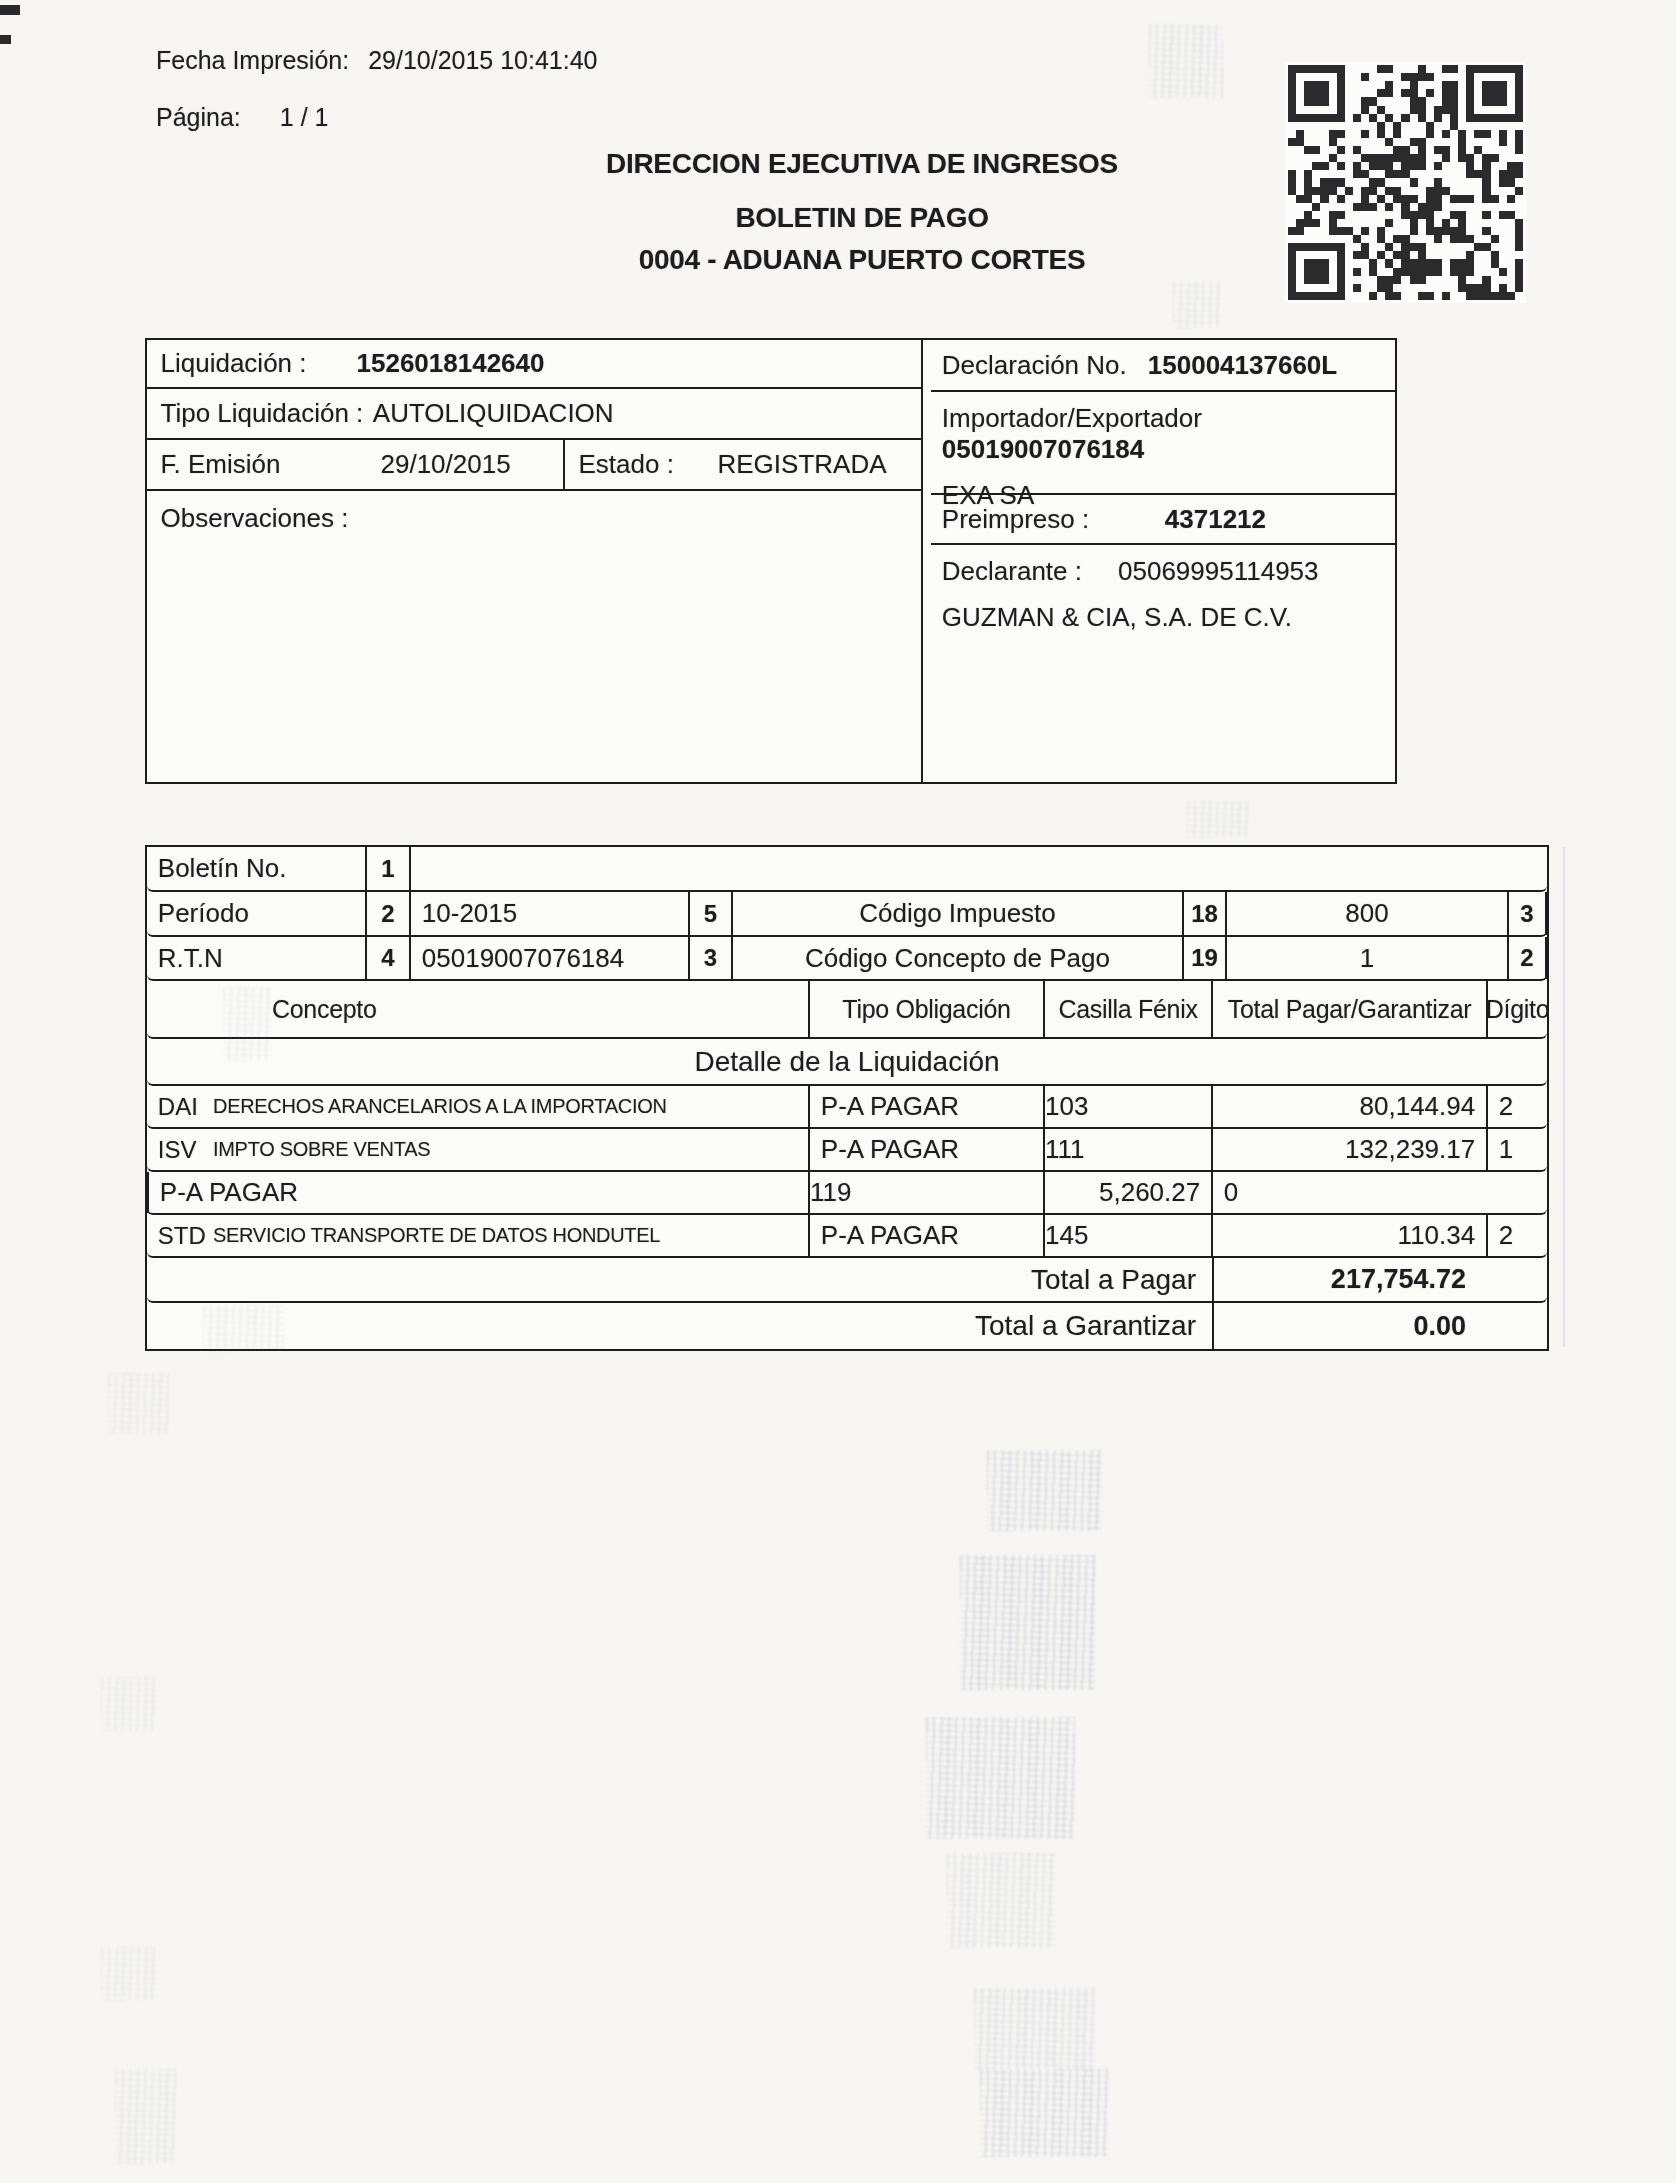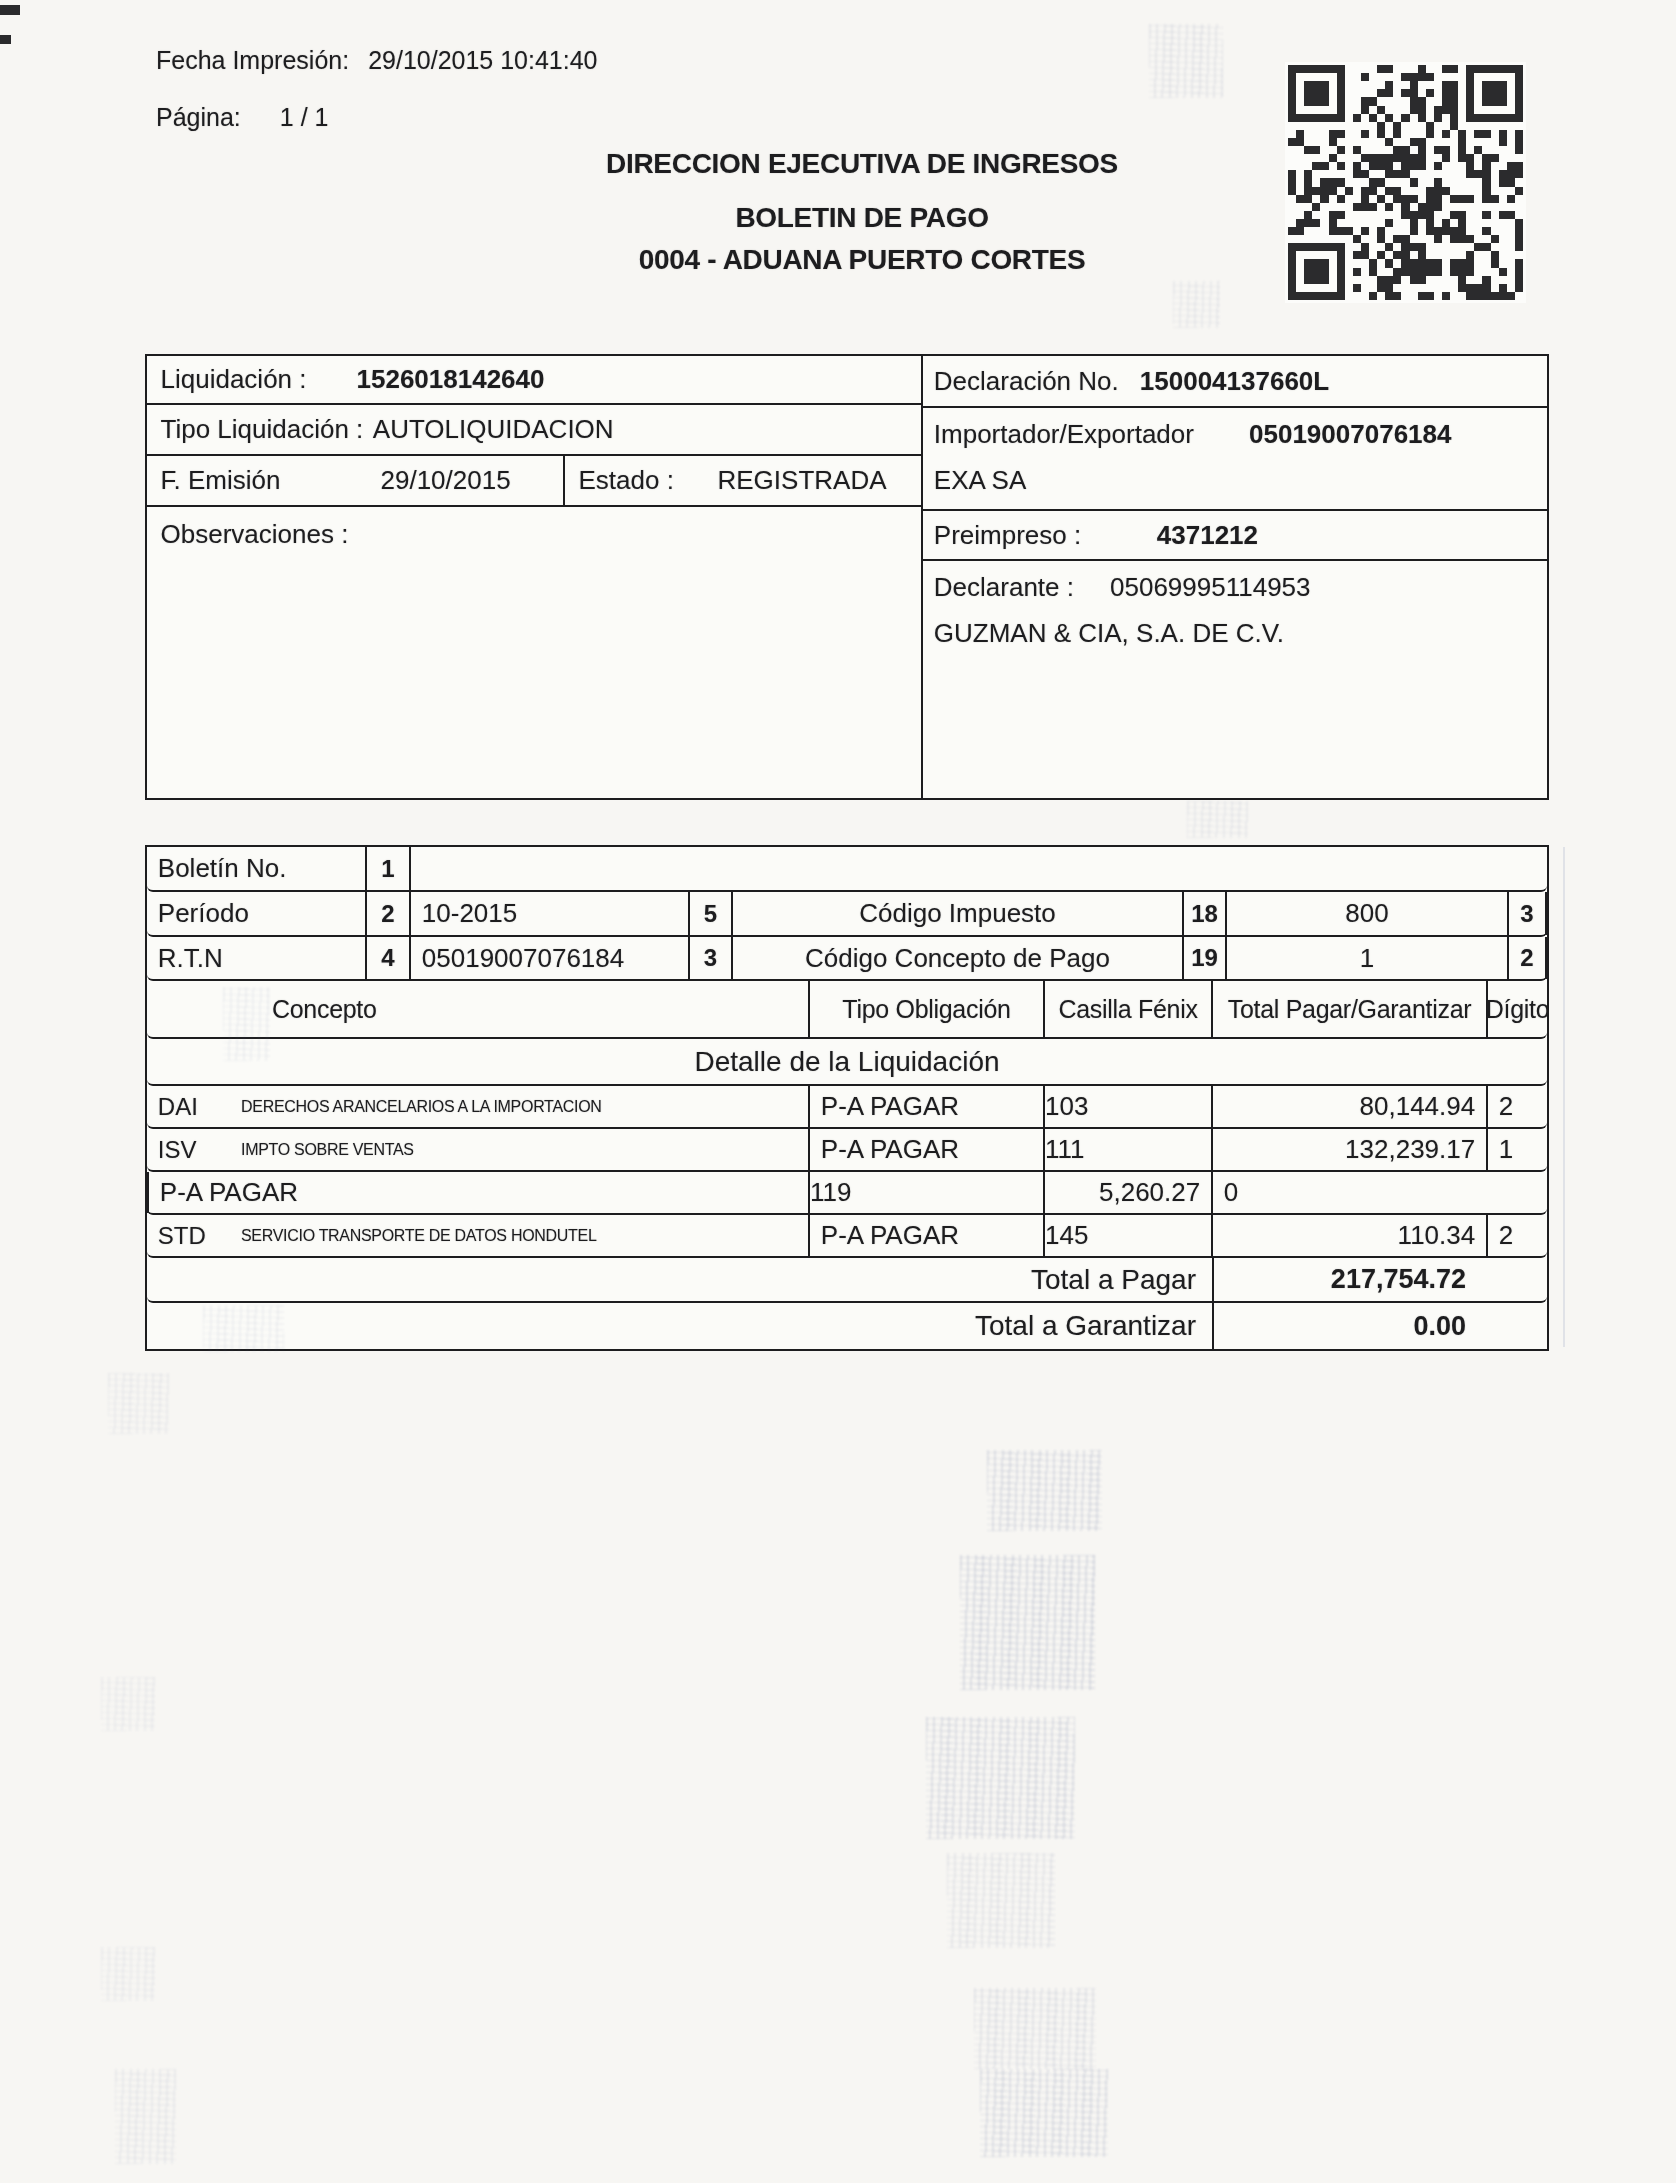--- a/index.html
+++ b/index.html
@@ -28,21 +28,21 @@
   .titles .t1{margin-bottom:22px}
   .titles .t3{margin-top:10px}
   
   .qr-wrap{position:absolute;left:1285px;top:62px;width:241px;height:241px;background:#fcfcfa;padding:2.7px;}
   .qr-wrap svg{width:235px;height:235px;display:block;fill:#1a1a1c;opacity:.92}
   
   .tbl{position:absolute;background:var(--cell);border:2.7px solid var(--ink);}
   .cell{display:flex;align-items:center;overflow:hidden;white-space:nowrap;}
   .b{font-weight:700}
   
-  #t1{left:145px;top:354px;width:1404px;height:446px;display:flex;}
+  #t1{left:145px;top:338px;width:1252px;height:446px;display:flex;gap:8px;}
   .t1-left{width:776px;border-right:2px solid var(--ink);display:flex;flex-direction:column;}
   .t1-right{flex:1;display:flex;flex-direction:column;}
   .t1row{border-bottom:2px solid var(--ink);font-size:26px;}
   .t1row:last-child{border-bottom:none;flex:1}
   .r-liq{height:49px}.r-tipo{height:51px}.r-emis{height:51px;display:flex}
   .rr-dec{height:52px}.rr-imp{height:103px}.rr-pre{height:50px}
   .lblw{display:inline-block}
   .pad{padding-left:13.5px}
   .c-emis{width:416px;display:flex;align-items:center}
   .c-est{flex:1;border-left:2px solid var(--ink);display:flex;align-items:center}
@@ -61,21 +61,21 @@
   .row-ddata{grid-template-columns:661px 235px 168px 275px 1fr;height:43px}
   .row-ddata.last{height:43px}
   .row-tot{grid-template-columns:1065px 1fr;height:45px}
   .row-tot2{grid-template-columns:1065px 1fr;height:46px}
   .box{border-left:2px solid var(--ink);border-right:2px solid var(--ink);justify-content:center;font-weight:700;font-size:24px}
   .vl{border-left:2px solid var(--ink)}
   .ctr{justify-content:center}
   .rgt{justify-content:flex-end}
   .p16{padding-left:10.8px}
   .p25{}
-  .desc{font-size:16px;letter-spacing:-0.3px;margin-left:32px}
+  .desc{font-size:20px;letter-spacing:-0.3px;margin-left:4px}
   .code{width:62px;padding-left:10.8px;font-size:24px}
   .amount{font-size:26px;padding-right:10.8px}
   .totlbl{font-size:28px;padding-right:16px}
   .totval{font-size:27px;font-weight:700;padding-right:81px}
   
   .artifact{position:absolute;pointer-events:none;
     background:
       repeating-linear-gradient(92deg, rgba(95,109,150,.35) 0 2px, transparent 2px 7.4px),
       repeating-linear-gradient(2deg, rgba(95,109,150,.28) 0 1.4px, transparent 1.4px 6px);
     filter:blur(1px);

